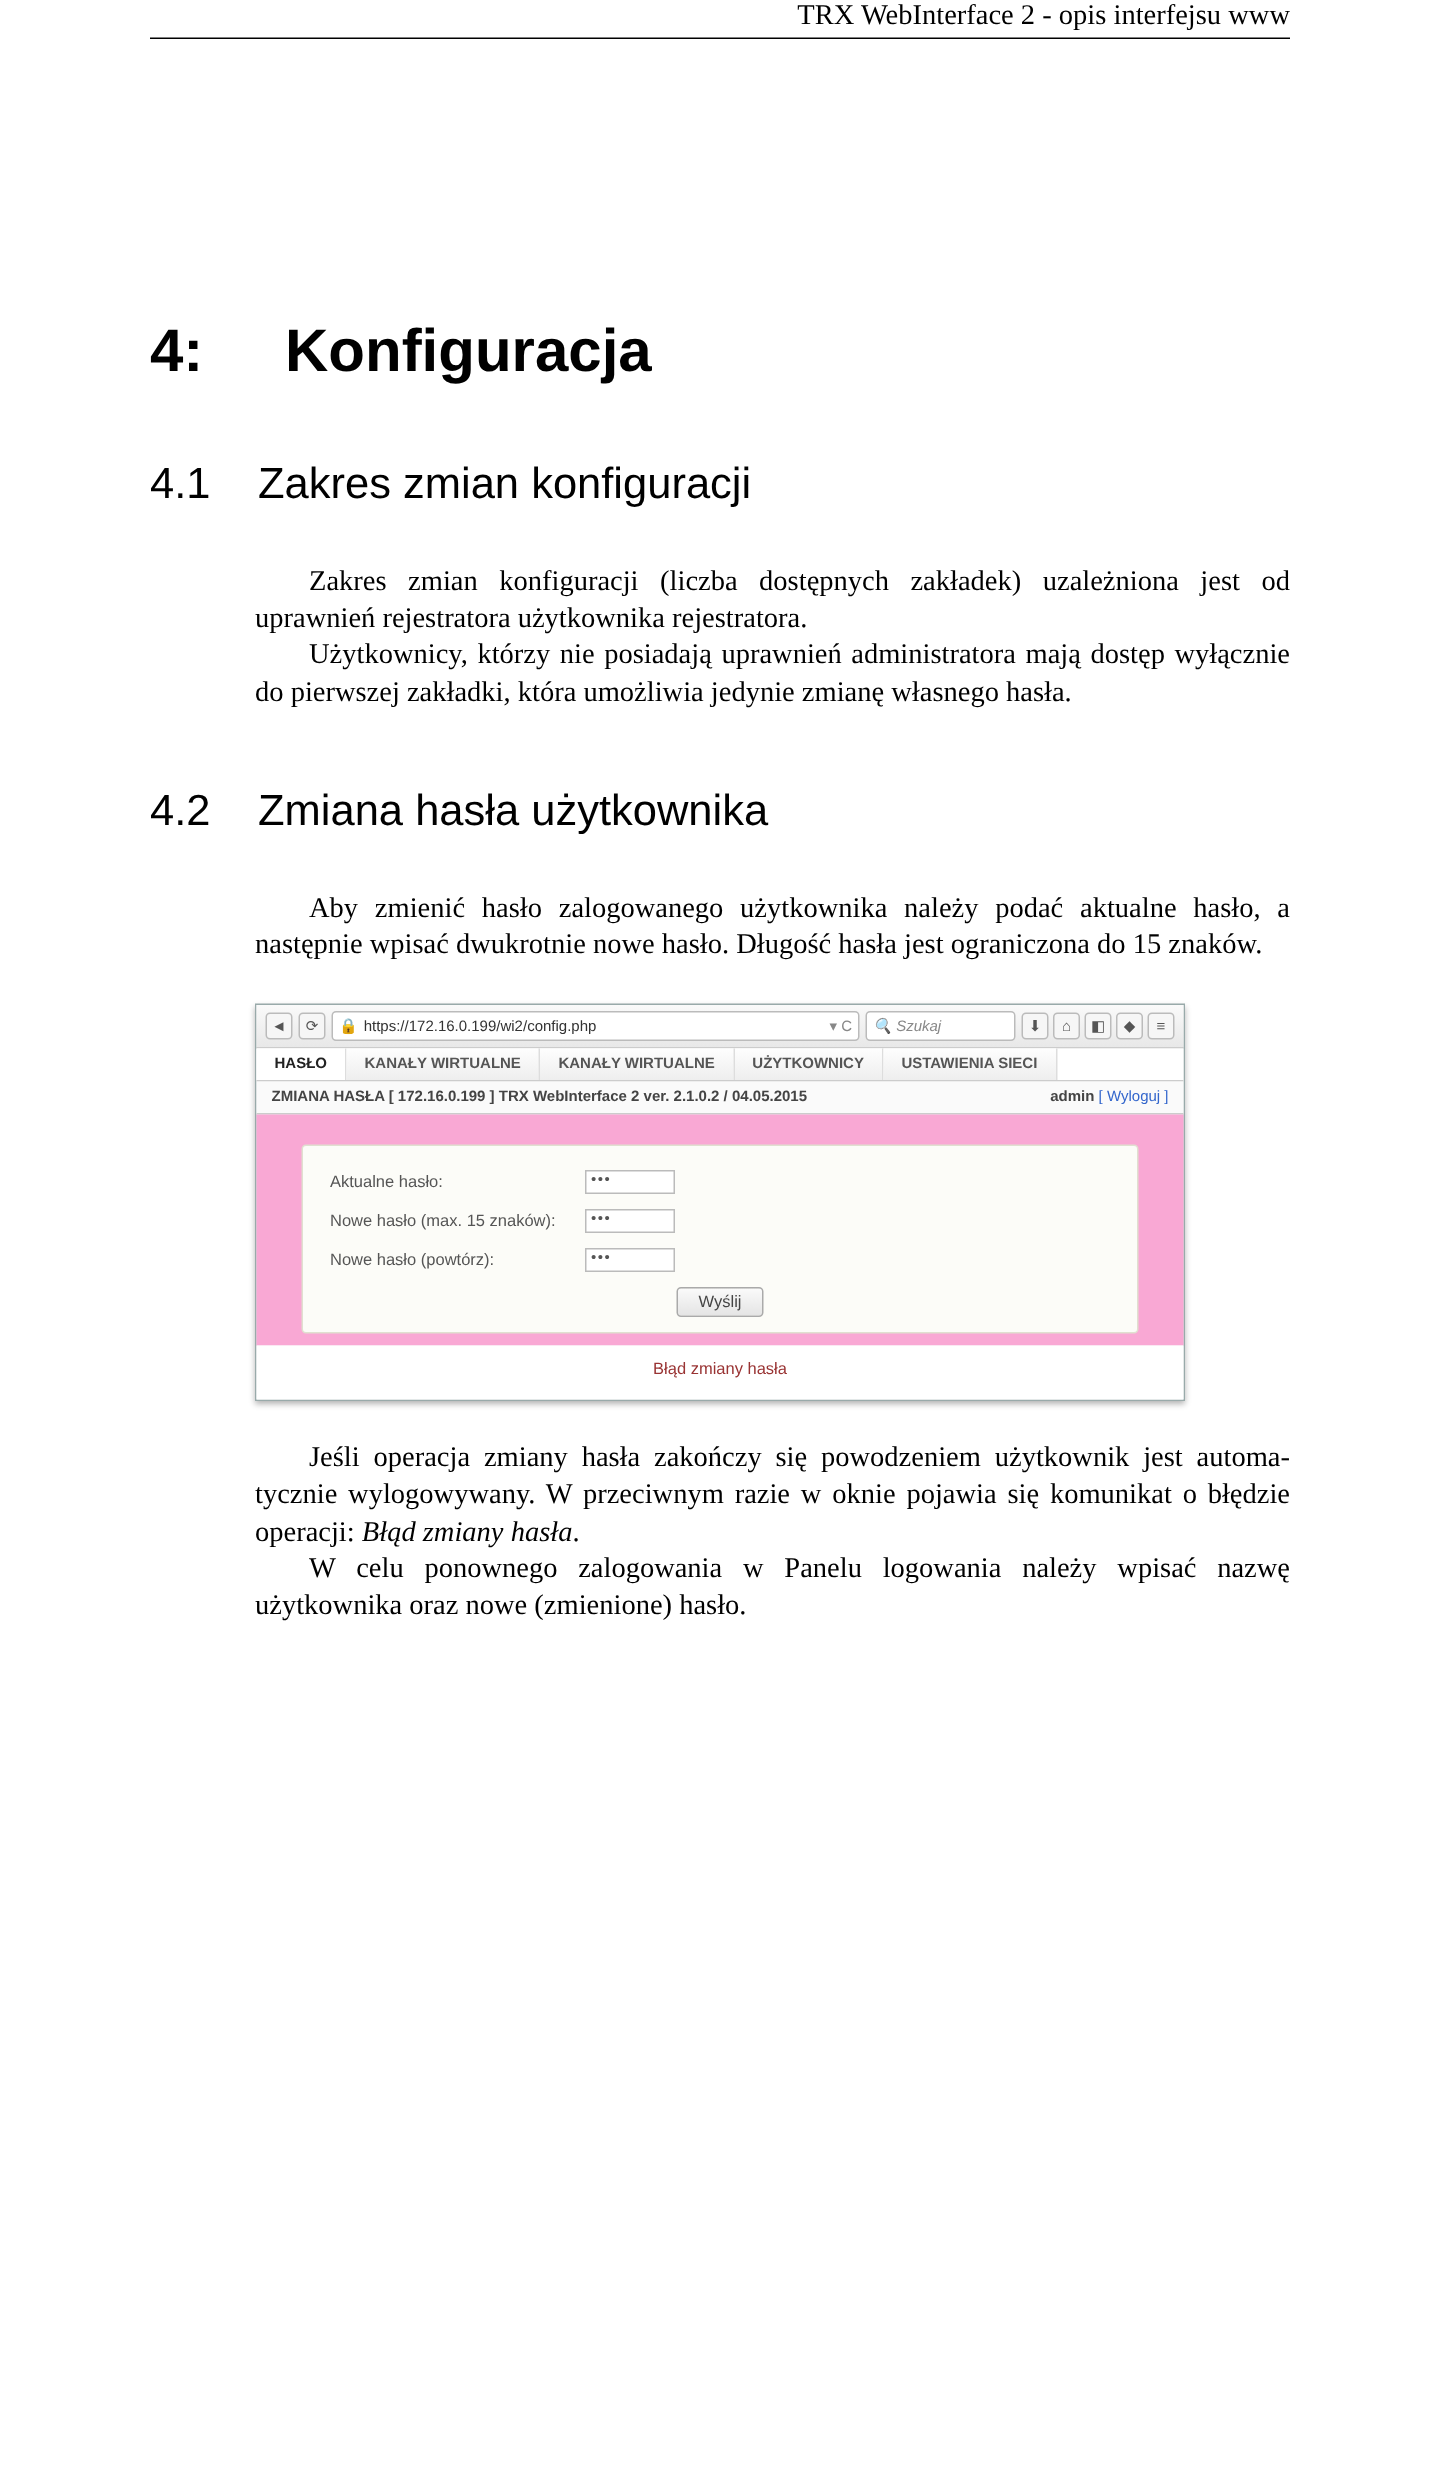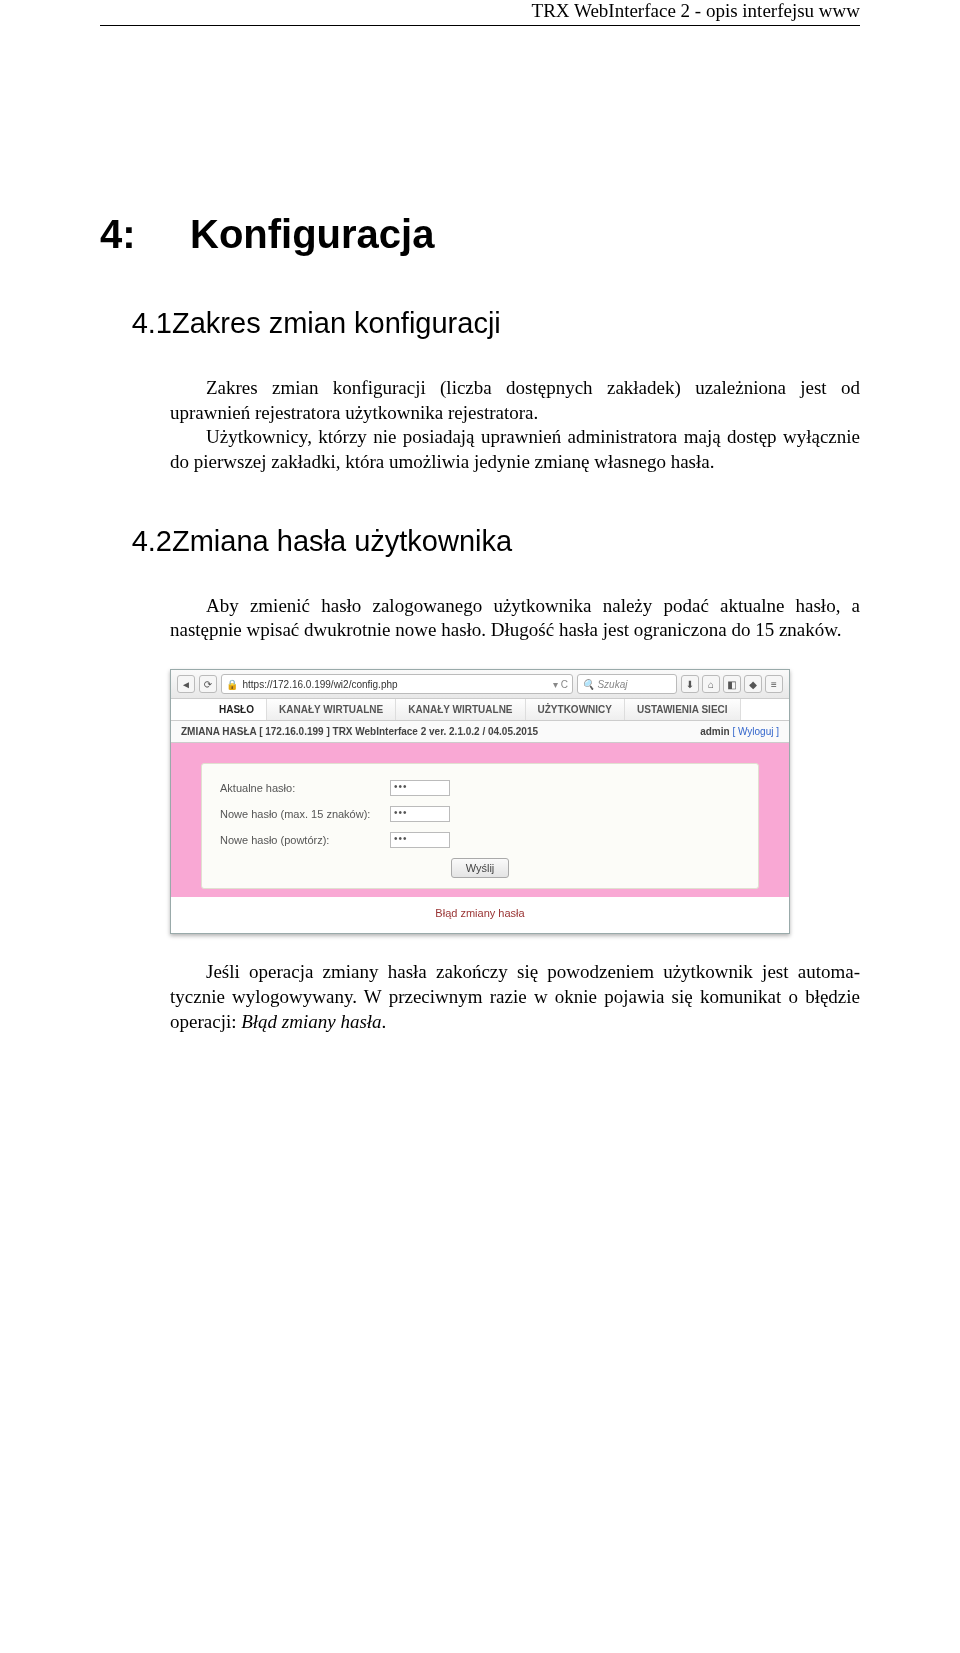--- a/index.html
+++ b/index.html
@@ -32,21 +32,21 @@
     font-weight: bold;
     margin-top: 180px;
   }
   .h2 {
     font-family: Verdana, Arial, sans-serif;
     font-size: 29px;
     font-weight: normal;
     margin-top: 50px;
     margin-bottom: 36px;
   }
-  .h2 .num { display:inline-block; width:72px;text-align:right;}
+  .h2 .num { display:inline-block; width:72px;}
   .h1 .num { display:inline-block; width:90px;}
   .para {
     font-size: 19px;
     line-height: 1.3;
     text-align: justify;
     margin-bottom: 0;
     margin-left: 70px;
   }
   .para .indent { display:inline-block; width:36px; }
   .ital { font-style: italic; }
@@ -99,21 +99,20 @@
     padding:0 4px;
     color:#888;
     font-style: italic;
     gap:3px;
   }
   .right-icons { display:flex; gap:3px; }
   .tab-bar {
     display:flex;
     background:#fff;
     border-bottom:1px solid #ccc;
-    padding-left:36px;
   }
   .tab {
     padding: 5px 12px;
     font-size: 10px;
     font-weight: bold;
     color:#555;
     border-right:1px solid #ddd;
     background: linear-gradient(#fefefe,#eee);
   }
   .tab.active {
@@ -268,14 +267,15 @@
         </div>
         <div class="btn-row">
           <span class="submit-btn">Wyślij</span>
         </div>
       </div>
     </div>
     <div class="err-msg">Błąd zmiany hasła</div>
   </div>
 
   <p class="para"><span class="indent"></span><span>Jeśli operacja zmiany hasła zakończy się powodzeniem użytkownik jest automa­tycznie wylogowywany. W przeciwnym razie w oknie pojawia się komunikat o błędzie operacji: </span><span class="ital">Błąd zmiany hasła</span><span>.</span></p>
+  <p class="para"><span class="indent"></span><span>W celu ponownego zalogowania w Panelu logowania należy wpisać nazwę użytkownika oraz nowe (zmienione) hasło.</span></p>
 
 </div>
 
 </body></html>

